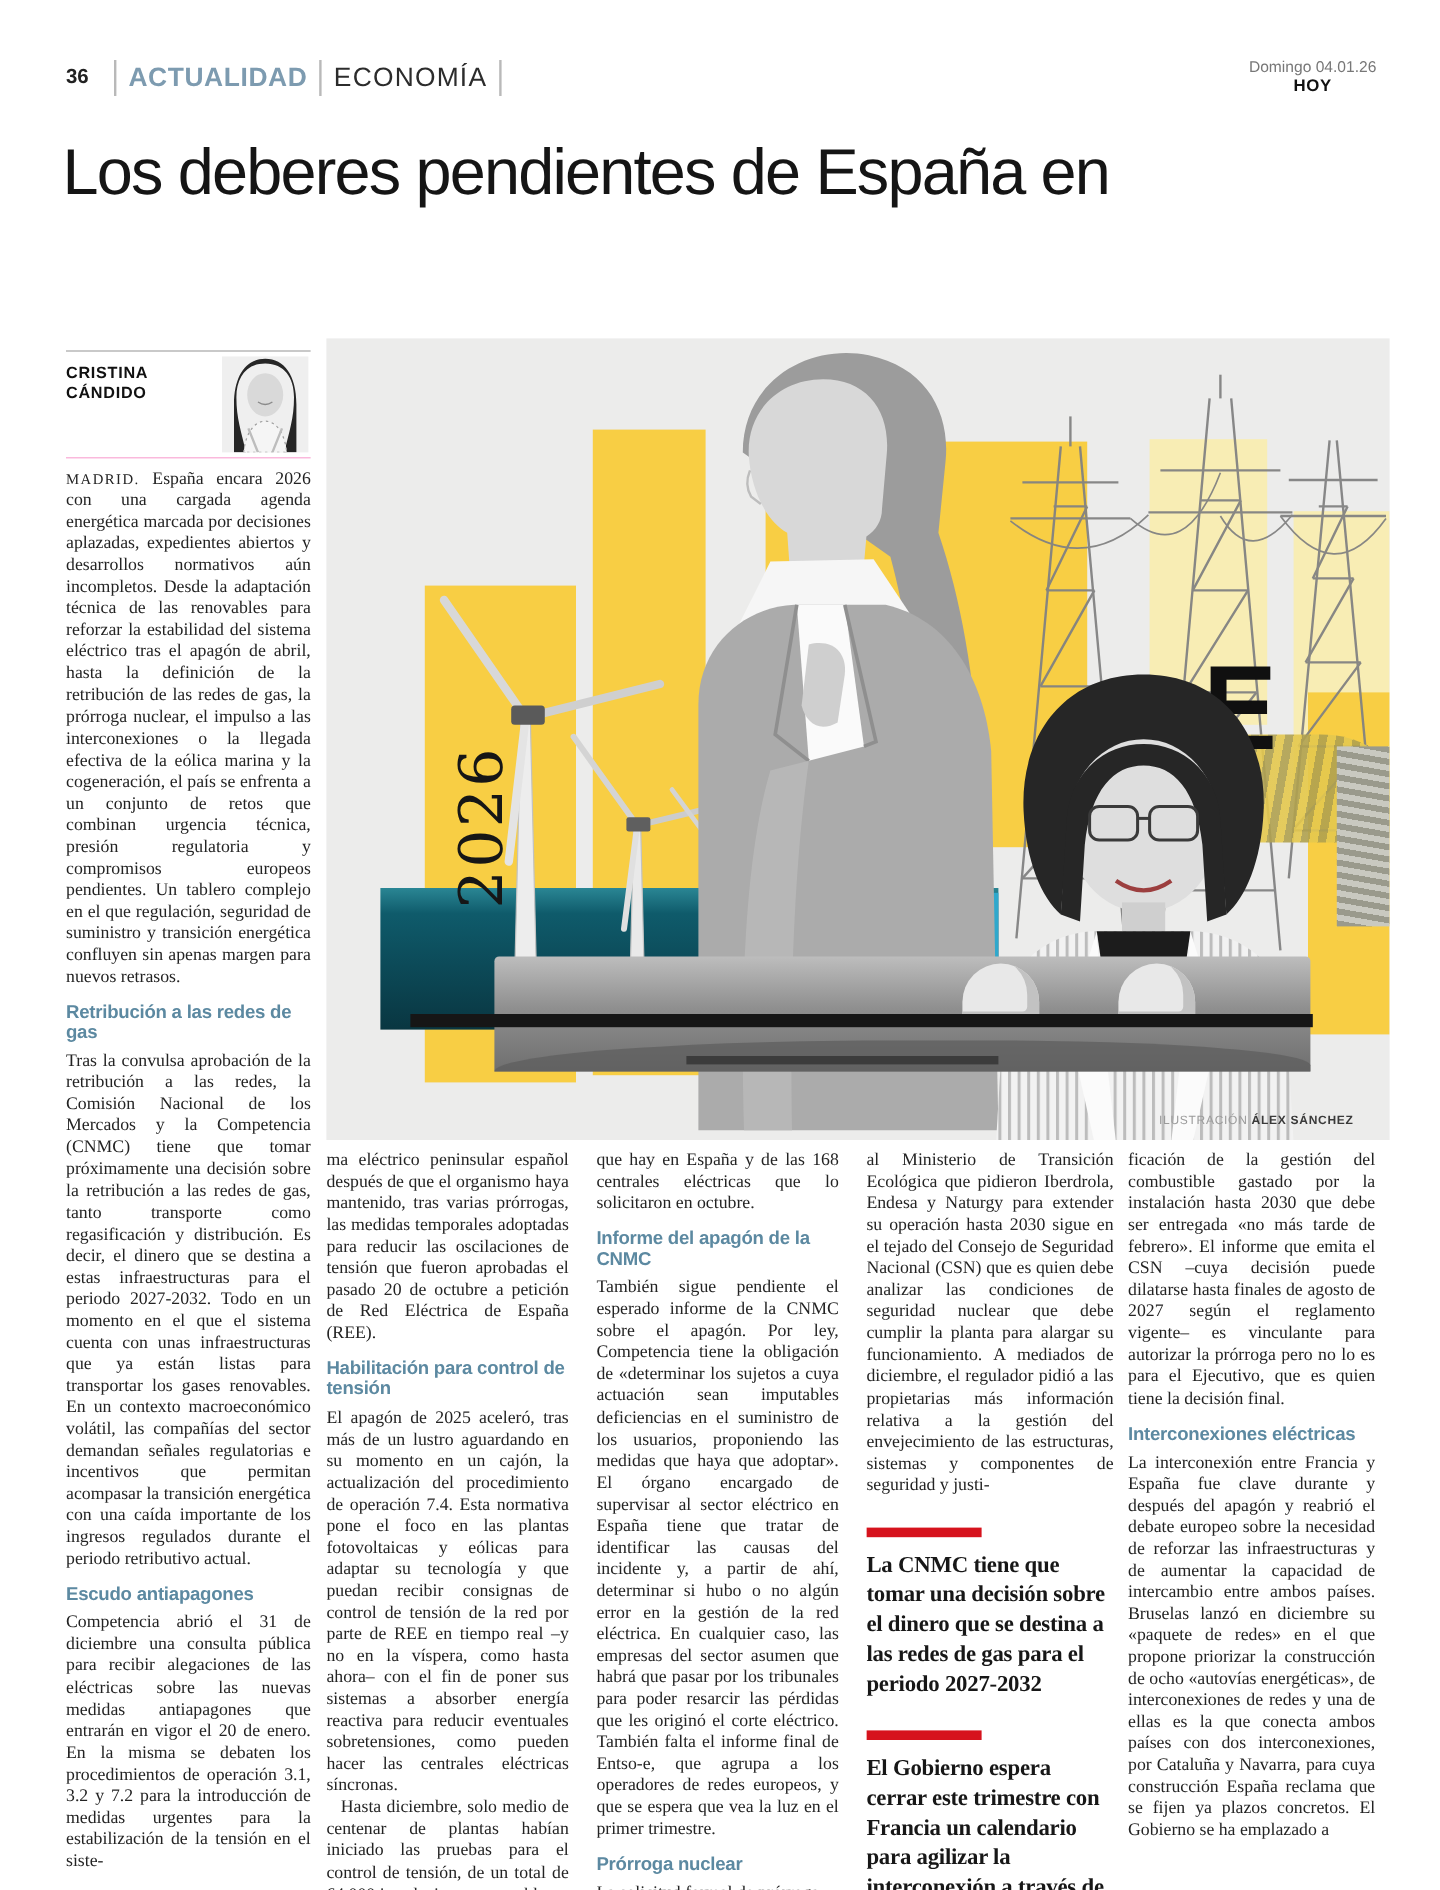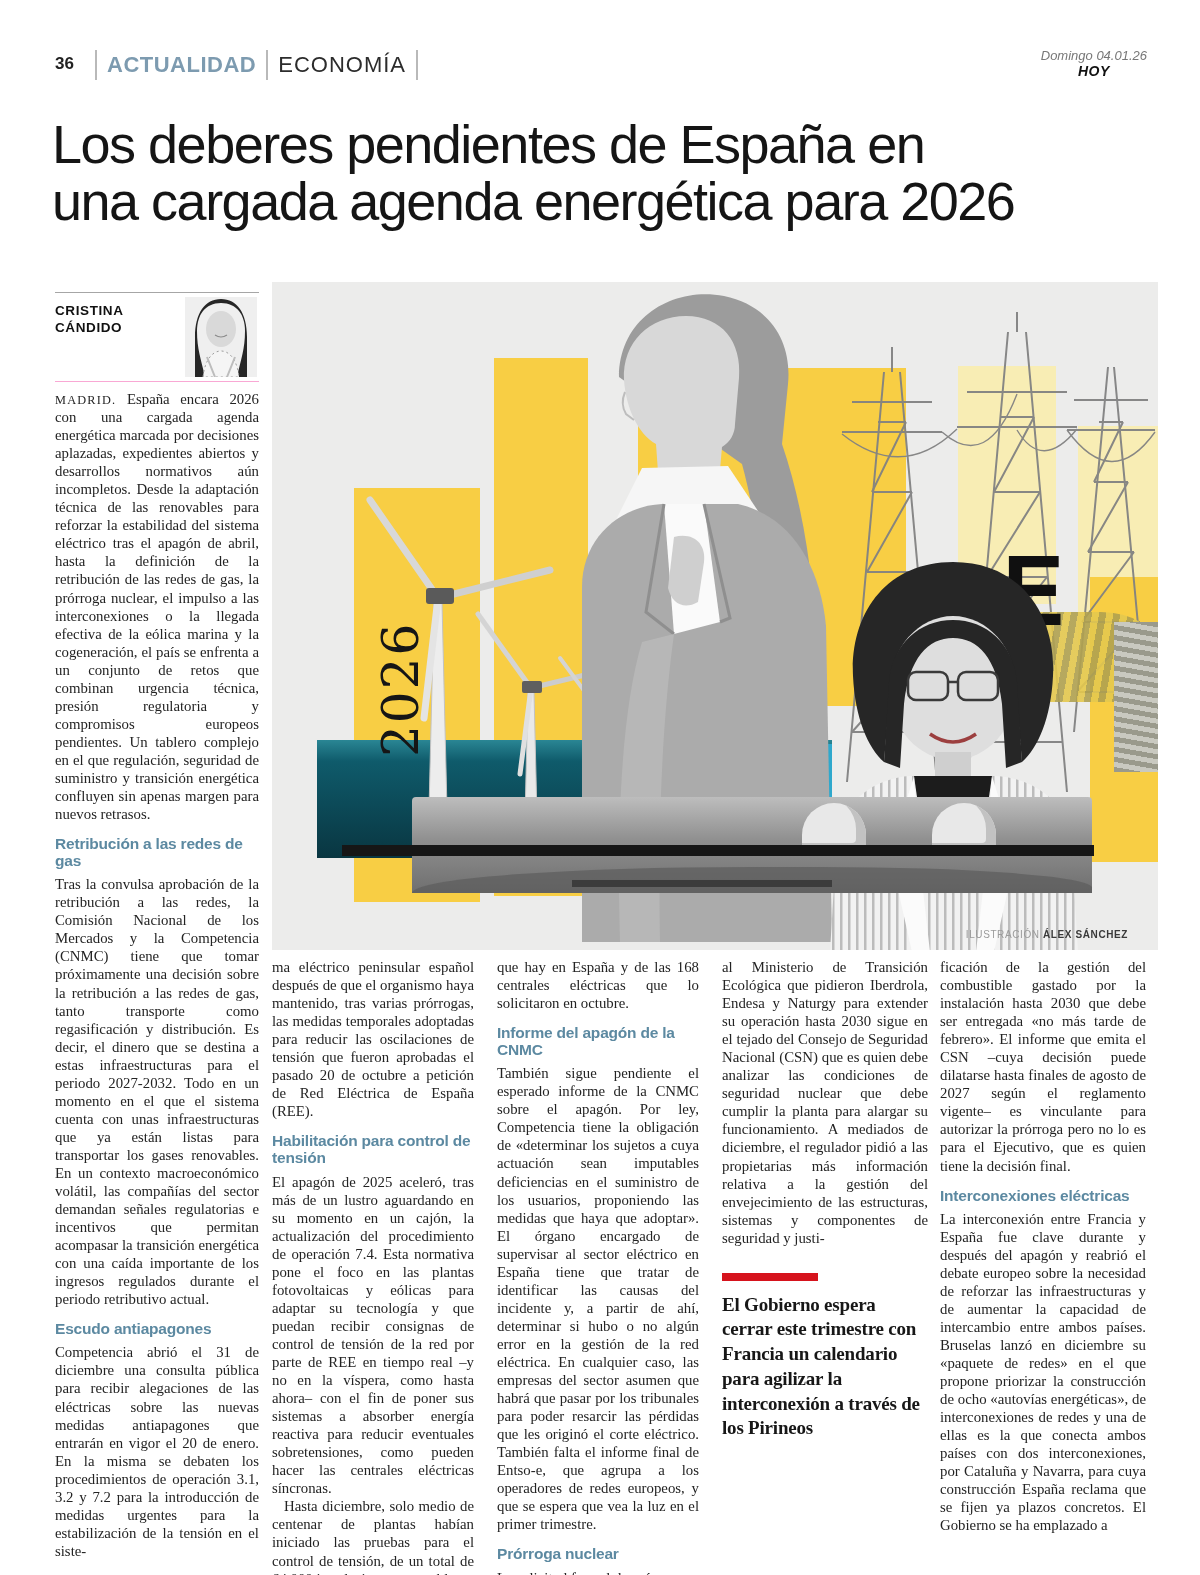--- a/index.html
+++ b/index.html
@@ -9,21 +9,21 @@
     font-family:"Liberation Serif", serif; color:#1a1a1a;
   }
 
   
   .pageheader { position:absolute; left:55px; top:48px; width:1092px; height:36px; }
   .pagenum { position:absolute; left:0; top:6px; font-family:"Liberation Sans",sans-serif; font-weight:700; font-size:17px; color:#222; }
   .kicker { position:absolute; left:30px; top:0; display:flex; align-items:center; height:34px; }
   .kicker .vbar { width:2px; height:30px; background:#b9b9b9; margin:0 10px; }
   .section-name { font-family:"Liberation Sans",sans-serif; font-weight:700; font-size:22px; letter-spacing:0.5px; color:#7d9bb0; }
   .subsection-name { font-family:"Liberation Sans",sans-serif; font-weight:300; font-size:22px; letter-spacing:1px; color:#2c2c2c; }
-  .dateline-top { position:absolute; right:0; top:0; text-align:right; font-family:"Liberation Sans",sans-serif;font-style:italic; }
+  .dateline-top { position:absolute; right:0; top:0; text-align:right; font-family:"Liberation Sans",sans-serif; }
   .dateline-top .date { font-size:13px; color:#777; }
   .dateline-top .masthead { font-size:14px; font-weight:800; color:#111; letter-spacing:0.5px;text-align:center; }
 
   
   .headline { position:absolute; left:52px; top:116px; width:1120px;
     font-family:"Liberation Sans",sans-serif; font-weight:400; font-size:54px;
     letter-spacing:-1.5px; line-height:1.06; color:#151515; font-stretch:condensed; }
 
   
   .leftcol { position:absolute; left:55px; top:282px; width:204px; height:1293px; overflow:hidden; }
@@ -96,21 +96,20 @@
     <div class="vbar"></div>
   </div>
   <div class="dateline-top">
     <div class="date">Domingo 04.01.26</div>
     <div class="masthead">HOY</div>
   </div>
 </div>
 
 <h1 class="headline">
   <span>Los deberes pendientes de España en</span><br>
-  <span>una cargada agenda energética para 2026</span>
 </h1>
 
 <div class="leftcol">
 
   <div class="byline-block">
     <div class="byline-name">CRISTINA CÁNDIDO</div>
     <div class="author-photo">
       <svg width="72" height="80" viewBox="0 0 72 80">
         <rect width="72" height="80" fill="#efefef"></rect>
         <path d="M36,6 C20,6 12,18 12,34 C12,52 16,62 20,80 L10,80 L10,40 C10,16 20,2 36,2 C52,2 62,16 62,40 L62,80 L52,80 C56,62 60,52 60,34 C60,18 52,6 36,6 Z" fill="#262626"></path>
@@ -254,20 +253,24 @@
   <h3 class="subhead">Informe del apagón de la CNMC</h3>
   <p>También sigue pendiente el esperado informe de la CNMC sobre el apagón. Por ley, Competencia tiene la obligación de «determinar los sujetos a cuya actuación sean imputables deficiencias en el suministro de los usuarios, proponiendo las medidas que haya que adoptar». El órgano encargado de supervisar al sector eléctrico en España tiene que tratar de identificar las causas del incidente y, a partir de ahí, determinar si hubo o no algún error en la gestión de la red eléctrica. En cualquier caso, las empresas del sector asumen que habrá que pasar por los tribunales para poder resarcir las pérdidas que les originó el corte eléctrico. También falta el informe final de Entso-e, que agrupa a los operadores de redes europeos, y que se espera que vea la luz en el primer trimestre.</p>
   <h3 class="subhead">Prórroga nuclear</h3>
   <p>La solicitud formal de prórroga</p>
 </div>
 
 <div class="col col4 bodytext">
   <p>al Ministerio de Transición Ecológica que pidieron Iberdrola, Endesa y Naturgy para extender su operación hasta 2030 sigue en el tejado del Consejo de Seguridad Nacional (CSN) que es quien debe analizar las condiciones de seguridad nuclear que debe cumplir la planta para alargar su funcionamiento. A mediados de diciembre, el regulador pidió a las propietarias más información relativa a la gestión del envejecimiento de las estructuras, sistemas y componentes de seguridad y justi-</p>
   <div class="pullquote">
     <div class="redbar"></div>
+    <div class="qtext">La CNMC tiene que tomar una decisión sobre el dinero que se destina a las redes de gas para el periodo 2027-2032</div>
+  </div>
+  <div class="pullquote">
+    <div class="redbar"></div>
     <div class="qtext">El Gobierno espera cerrar este trimestre con Francia un calendario para agilizar la interconexión a través de los Pirineos</div>
   </div>
 </div>
 
 <div class="col col5 bodytext">
   <p>ficación de la gestión del combustible gastado por la instalación hasta 2030 que debe ser entregada «no más tarde de febrero». El informe que emita el CSN –cuya decisión puede dilatarse hasta finales de agosto de 2027 según el reglamento vigente– es vinculante para autorizar la prórroga pero no lo es para el Ejecutivo, que es quien tiene la decisión final.</p>
   <h3 class="subhead">Interconexiones eléctricas</h3>
   <p>La interconexión entre Francia y España fue clave durante y después del apagón y reabrió el debate europeo sobre la necesidad de reforzar las infraestructuras y de aumentar la capacidad de intercambio entre ambos países. Bruselas lanzó en diciembre su «paquete de redes» en el que propone priorizar la construcción de ocho «autovías energéticas», de interconexiones de redes y una de ellas es la que conecta ambos países con dos interconexiones, por Cataluña y Navarra, para cuya construcción España reclama que se fijen ya plazos concretos. El Gobierno se ha emplazado a</p>
 </div>
 

